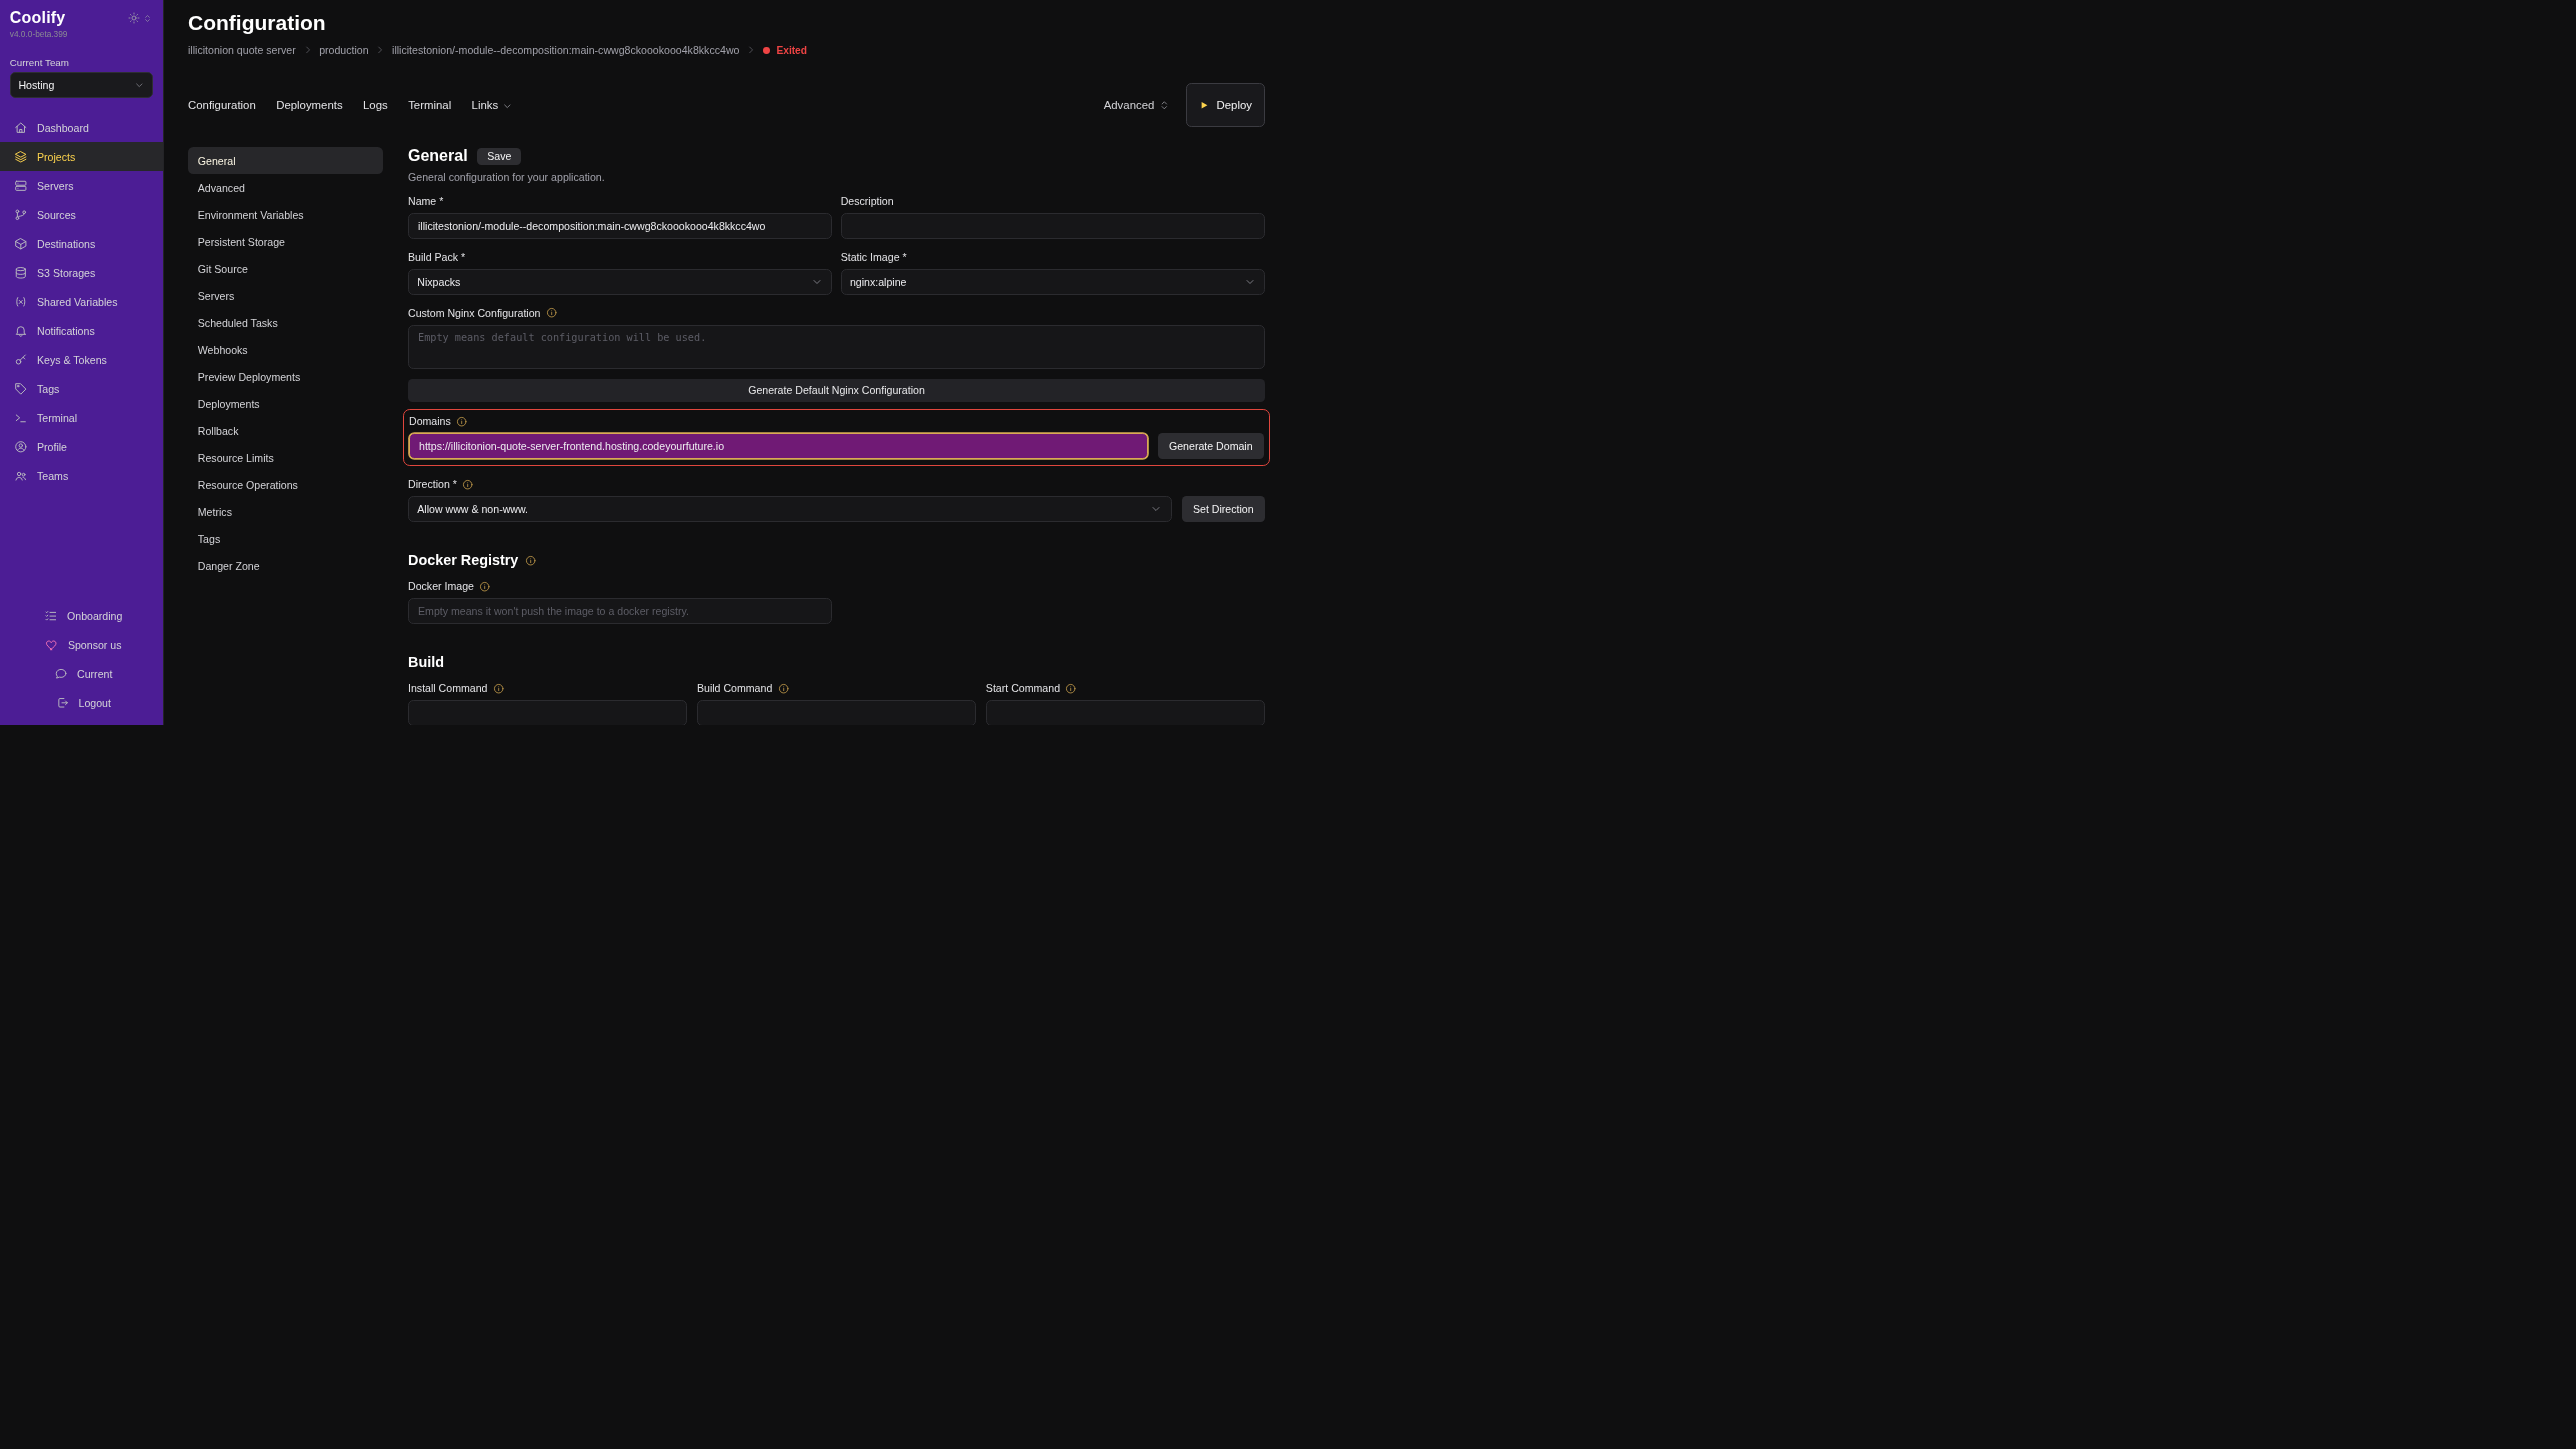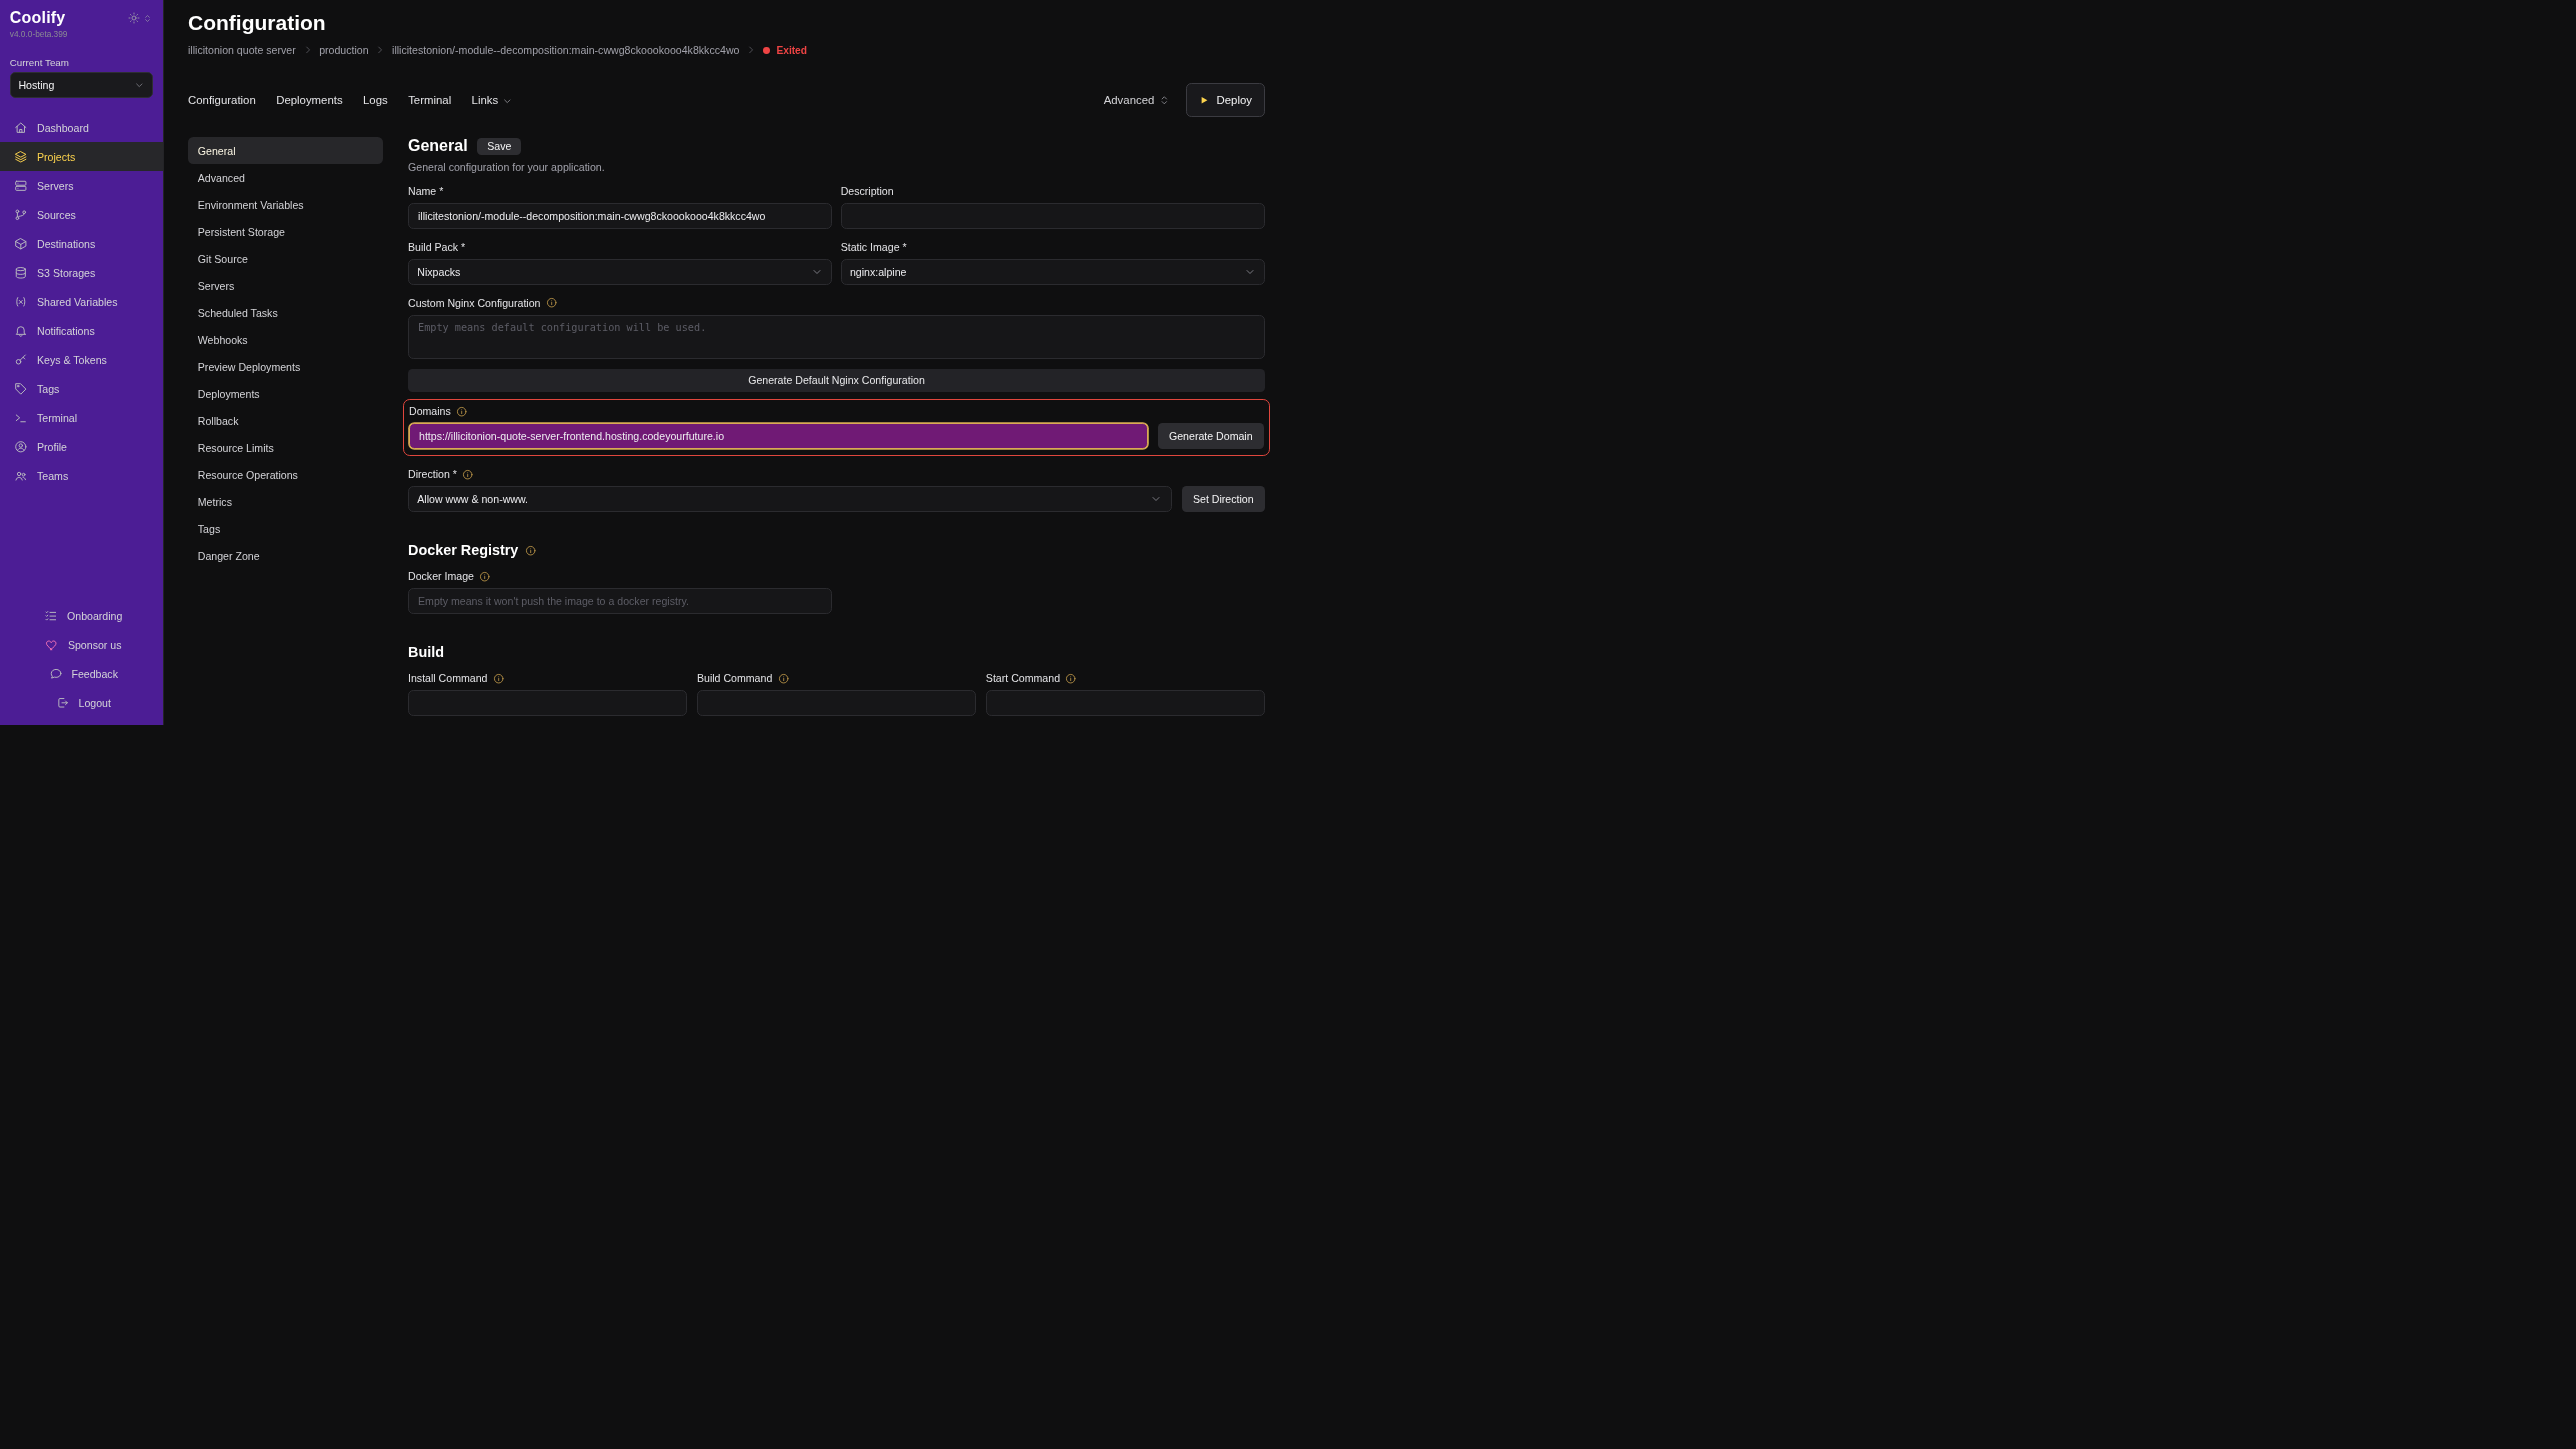--- a/index.html
+++ b/index.html
@@ -54,21 +54,21 @@
   .status-text { color: #ef4444; font-weight: 700; font-size: 10.2px; }
 
   .tabs-row { display: flex; align-items: center; margin-top: 27px; }
   .tabs { display: flex; align-items: center; gap: 20.4px; }
   .tab { display: flex; align-items: center; gap: 3.8px; font-size: 11.4px; color: #e4e4e7; cursor: pointer; }
   .tab .tab-caret { color: #a1a1aa; margin-top: 1.5px; }
   .tabs-right { margin-left: auto; display: flex; align-items: center; gap: 16.7px; }
   .advanced-ctl { display: flex; align-items: center; gap: 4.5px; color: #d4d4d8; font-size: 11.4px; cursor: pointer; }
   .advanced-ctl .icon { color: #a1a1aa; }
   .deploy-btn {
-    display: flex; align-items: center; gap: 6.8px; height: 34px; padding: 0 12px;
+    display: flex; align-items: center; gap: 6.8px; height: 44px; padding: 0 12px;
     background: #19191c; border: 0.8px solid #3b3b41; border-radius: 5.3px;
     color: #f4f4f5; font-size: 11.4px; font-family: inherit; cursor: pointer;
   }
   .deploy-btn .play { color: #fcd34d; }
 
   .content-row { display: flex; margin-top: 19.7px; gap: 25px; }
 
   .settings-nav { width: 195px; flex: none; display: flex; flex-direction: column; }
   .settings-item {
     height: 27px; display: flex; align-items: center; padding: 0 9.8px;
@@ -314,21 +314,21 @@
         </span>
         <span data-name="sidebar-item-label">Sponsor us</span>
       </div>
 
       <div class="side-item" data-name="sidebar-item">
         <span class="icon i18" data-name="feedback-icon">
           <svg viewBox="0 0 24 24" fill="none" stroke="currentColor" stroke-width="1.7" stroke-linecap="round" stroke-linejoin="round">
             <path d="M21 11.3c0 3.9-3.8 7-8.5 7-1 0-2-.1-2.9-.4L4.5 19.6l1.4-3.2A6.6 6.6 0 014 11.3c0-3.9 3.8-7 8.5-7s8.5 3.1 8.5 7z"></path>
           </svg>
         </span>
-        <span data-name="sidebar-item-label">Feedback</span>
+        <span data-name="sidebar-item-label">Current</span>
       </div>
 
       <div class="side-item" data-name="sidebar-item">
         <span class="icon i18" data-name="logout-icon">
           <svg viewBox="0 0 24 24" fill="none" stroke="currentColor" stroke-width="1.7" stroke-linecap="round" stroke-linejoin="round">
             <path d="M14 4.5H7a2 2 0 00-2 2v11a2 2 0 002 2h7M10.5 12H20M16.8 8.8L20 12l-3.2 3.2"></path>
           </svg>
         </span>
         <span data-name="sidebar-item-label">Logout</span>
       </div>

